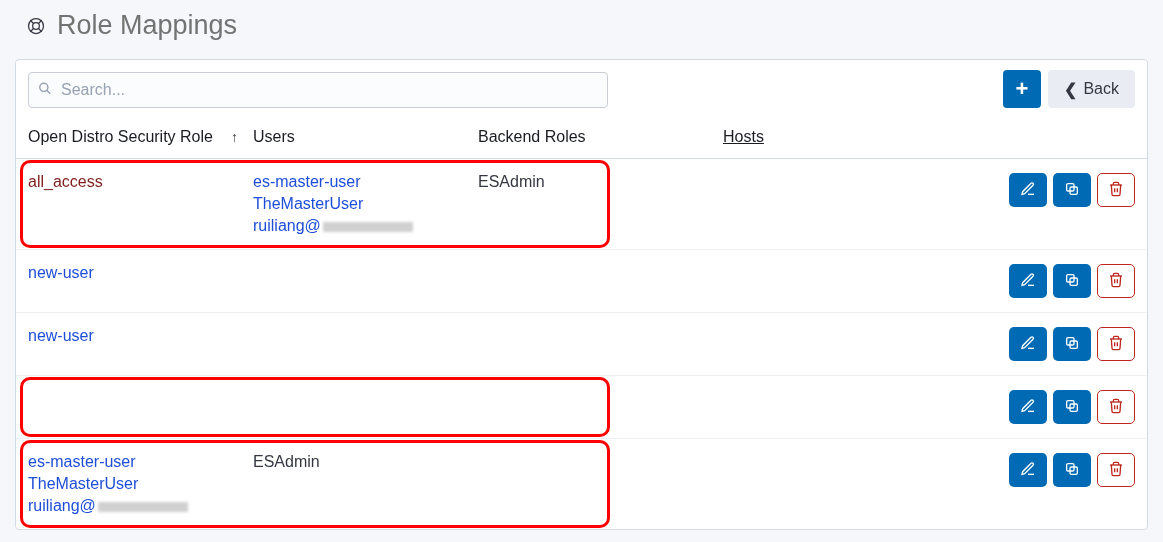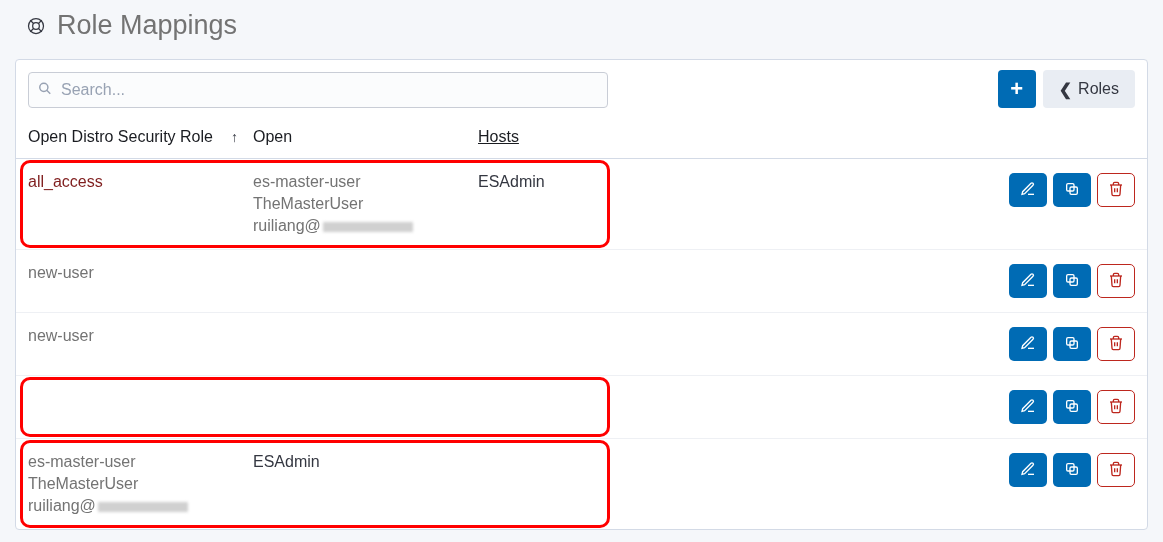--- a/index.html
+++ b/index.html
@@ -133,21 +133,21 @@
     }
     .role-link {
       color: #7f1d1d;
       text-decoration: none;
       font-size: 16px;
     }
     .user-list {
       display: flex;
       flex-direction: column;
       gap: 4px;
-      color: #737373;
+      color: #1d4ed8;
     }
     .redact-bar {
       display: inline-block;
       background: #d0d0d0;
       height: 10px;
       width: 90px;
       vertical-align: middle;
       filter: blur(1.5px);
       margin-left: 2px;
     }
@@ -215,30 +215,31 @@
           </svg>
       </span>
       <input class="search-input" type="text" placeholder="Search..." style="">
     </div>
     <div class="spacer"></div>
     <button class="btn btn-primary">
       <span class="plus-icon">+</span>
     </button>
     <button class="btn btn-back">
       <span class="chev">❮</span>
-      <span>Roles</span>
+      <span>Back</span>
     </button>
   </div>
 
   <div class="table-header">
     <div class="col-role">
       <span>Open Distro Security Role</span>
       <span class="sort-arrow">↑</span>
     </div>
-    <div class="col-users">Open</div>
+    <div class="col-users">Users</div>
+    <div class="col-backend">Backend Roles</div>
     <div class="col-hosts">Hosts</div>
     <div class="col-actions"></div>
   </div>
 
   <div id="rows-container">
       <div class="row">
         <div class="col-role">
           <a class="role-link" href="#">all_access</a>
         </div>
         <div class="col-users">

